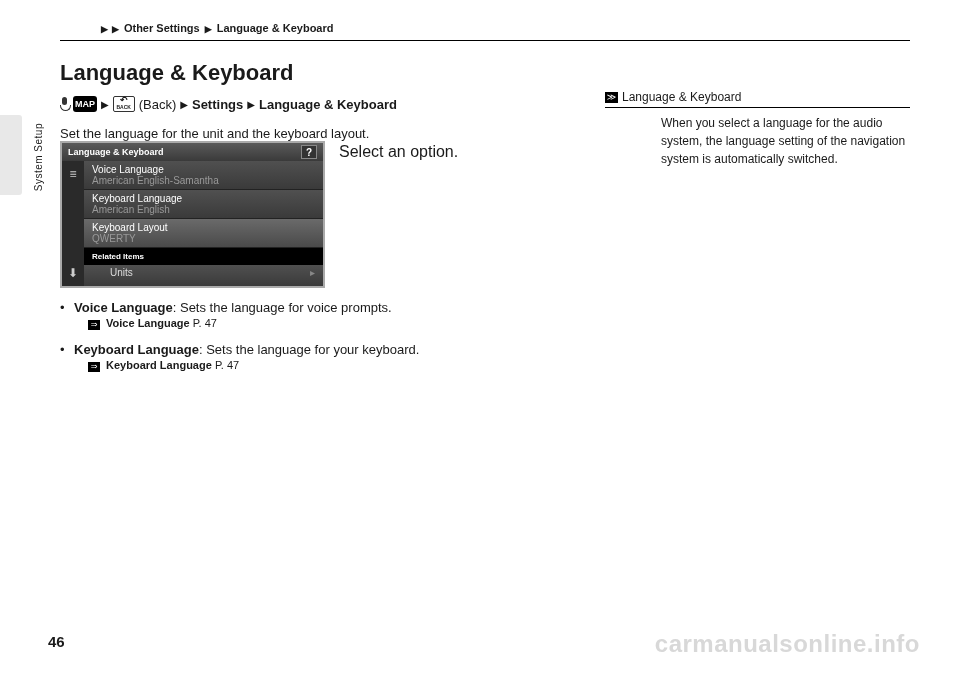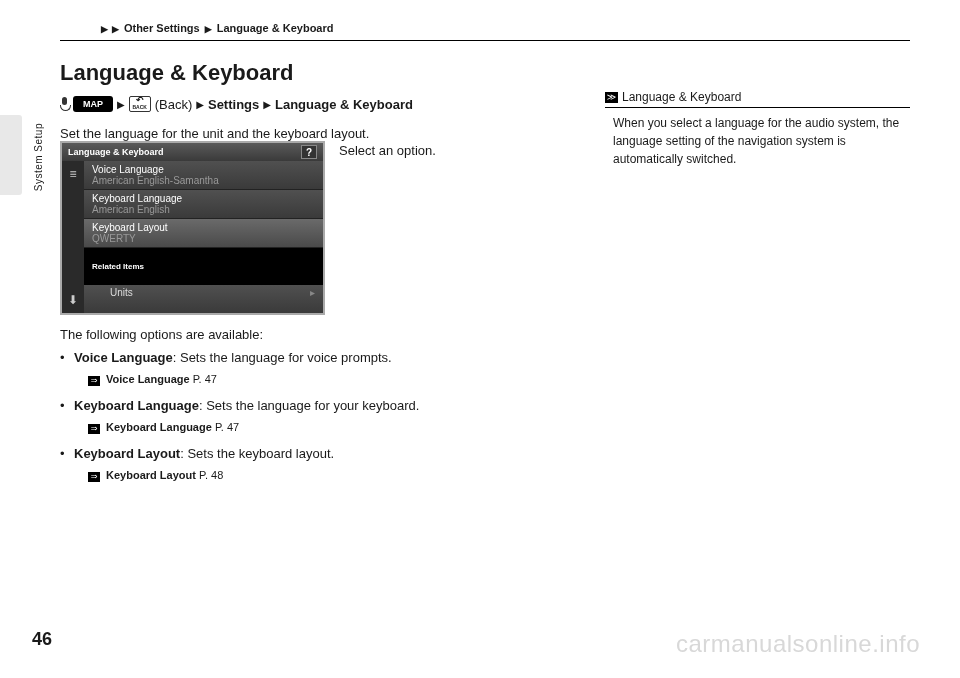--- a/index.html
+++ b/index.html
@@ -91,21 +91,21 @@
     border-radius: 0 0 6px 6px;
   }
   .btn-map {
     display: inline-flex;
     align-items: center;
     justify-content: center;
     background: #000;
     color: #fff;
     font-size: 9px;
     font-weight: 600;
-    width: 40px;
+    width: 24px;
     height: 16px;
     border-radius: 3px;
   }
   .btn-back {
     display: inline-flex;
     flex-direction: column;
     align-items: center;
     justify-content: center;
     border: 1px solid #333;
     width: 22px;
@@ -169,44 +169,44 @@
     padding: 3px 8px;
   }
   .ss-item.hl { background: linear-gradient(#6a6a6a,#4a4a4a); }
   .ss-item .lbl { color: #fff; font-size: 10px; }
   .ss-item .sub { color: #999; font-size: 10px; }
   .ss-related {
     background: #000;
     color: #fff;
     font-size: 8px;
     font-weight: 700;
-    padding: 14px 8px;
+    padding: 4px 8px;
   }
   .ss-units {
     background: linear-gradient(#505050,#3a3a3a);
-    padding: 2px 8px 15px 26px;
+    padding: 2px 8px 8px 26px;
     color: #ddd;
     font-size: 10px;
     display: flex;
     justify-content: space-between;
     gap: 24px;
   }
   .helpq {
     width: 16px; height: 14px;
     border: 1px solid #888;
     display: inline-flex;
     align-items: center;
     justify-content: center;
     font-size: 10px;
     font-weight: 700;
     color: #fff;
     background: #333;
   }
   .instruction {
-    font-size: 13px;
+    font-size: 16px;
     padding-top: 2px;
   }
   .options-intro {
     font-size: 13px;
     margin-bottom: 8px;
   }
   .option {
     font-size: 13px;
     margin-bottom: 12px;
     padding-left: 14px;
@@ -214,21 +214,21 @@
   }
   .option::before {
     content: "•";
     position: absolute;
     left: 0;
     top: 0;
   }
   .option .title { font-weight: 600; }
   .xref {
     font-size: 11px;
-    margin-top: 8px;
+    margin-top: 2px;
     padding-left: 14px;
   }
   .xref .arrow {
     display: inline-block;
     width: 12px; height: 10px;
     background: #000;
     color: #fff;
     font-size: 8px;
     text-align: center;
     line-height: 10px;
@@ -256,35 +256,36 @@
     width: 13px; height: 11px;
     background: #000;
     color: #fff;
     font-size: 9px;
     text-align: center;
     line-height: 11px;
   }
   .note-body {
     line-height: 1.5;
     padding-left: 8px;
+    margin-left: 48px;
   }
   .page-num {
     position: absolute;
-    left: 32px;
+    left: 48px;
     bottom: 28px;
-    font-size: 18px;
+    font-size: 15px;
     font-weight: 700;
   }
   .watermark {
     position: absolute;
     right: 40px;
     bottom: 20px;
     font-size: 24px;
     color: #d8d8d8;
-    font-weight: 400;
+    font-weight: 700;
     letter-spacing: 0.5px;
   }
 </style>
 </head>
 <body>
 
 <div class="breadcrumb">
   <span class="tri">▶</span><span class="tri">▶</span>
   <span>Other Settings</span>
   <span class="tri">▶</span>
@@ -340,48 +341,39 @@
           <div class="ss-units">
             <span>Units</span>
             <span style="color:#888">▸</span>
           </div>
         </div>
       </div>
     </div>
     <div class="instruction">Select an option.</div>
   </div>
 
-  <div class="options-intro">The following options are available:</div>
 
   <div class="option">
     <span class="title">Voice Language</span><span>: Sets the language for voice prompts.</span>
     <div class="xref">
       <span class="arrow">⇒</span>
       <span class="label">Voice Language</span>
       <span class="page">P. 47</span>
     </div>
   </div>
 
   <div class="option">
     <span class="title">Keyboard Language</span><span>: Sets the language for your keyboard.</span>
     <div class="xref">
       <span class="arrow">⇒</span>
       <span class="label">Keyboard Language</span>
       <span class="page">P. 47</span>
     </div>
   </div>
 
-  <div class="option">
-    <span class="title">Keyboard Layout</span><span>: Sets the keyboard layout.</span>
-    <div class="xref">
-      <span class="arrow">⇒</span>
-      <span class="label">Keyboard Layout</span>
-      <span class="page">P. 48</span>
-    </div>
-  </div>
 </div>
 
 <div class="sidebar-note">
   <div class="note-head">
     <span class="arrow">≫</span>
     <span>Language &amp; Keyboard</span>
   </div>
   <div class="note-body">
     <div>When you select a language for the audio system, the language setting of the navigation system is automatically switched.</div>
   </div>

